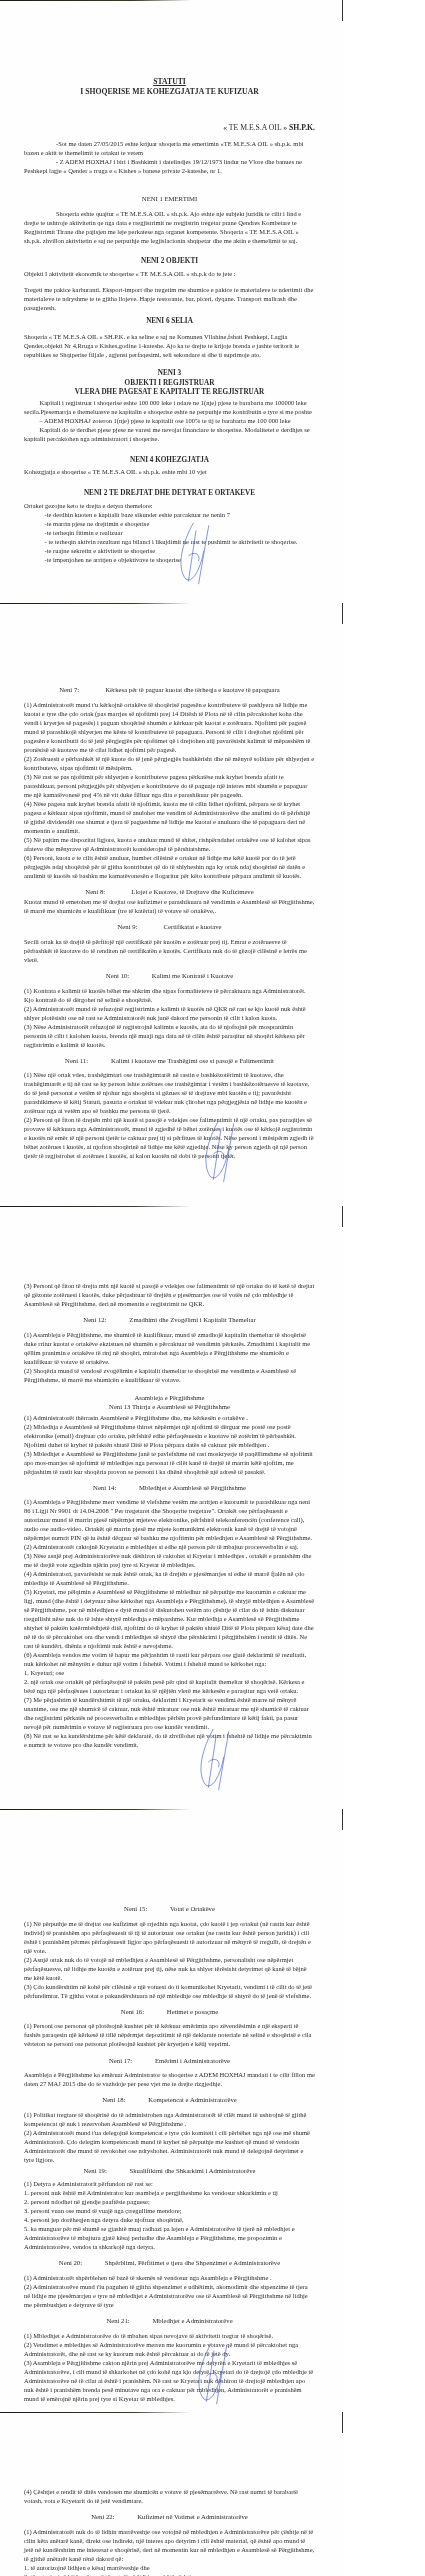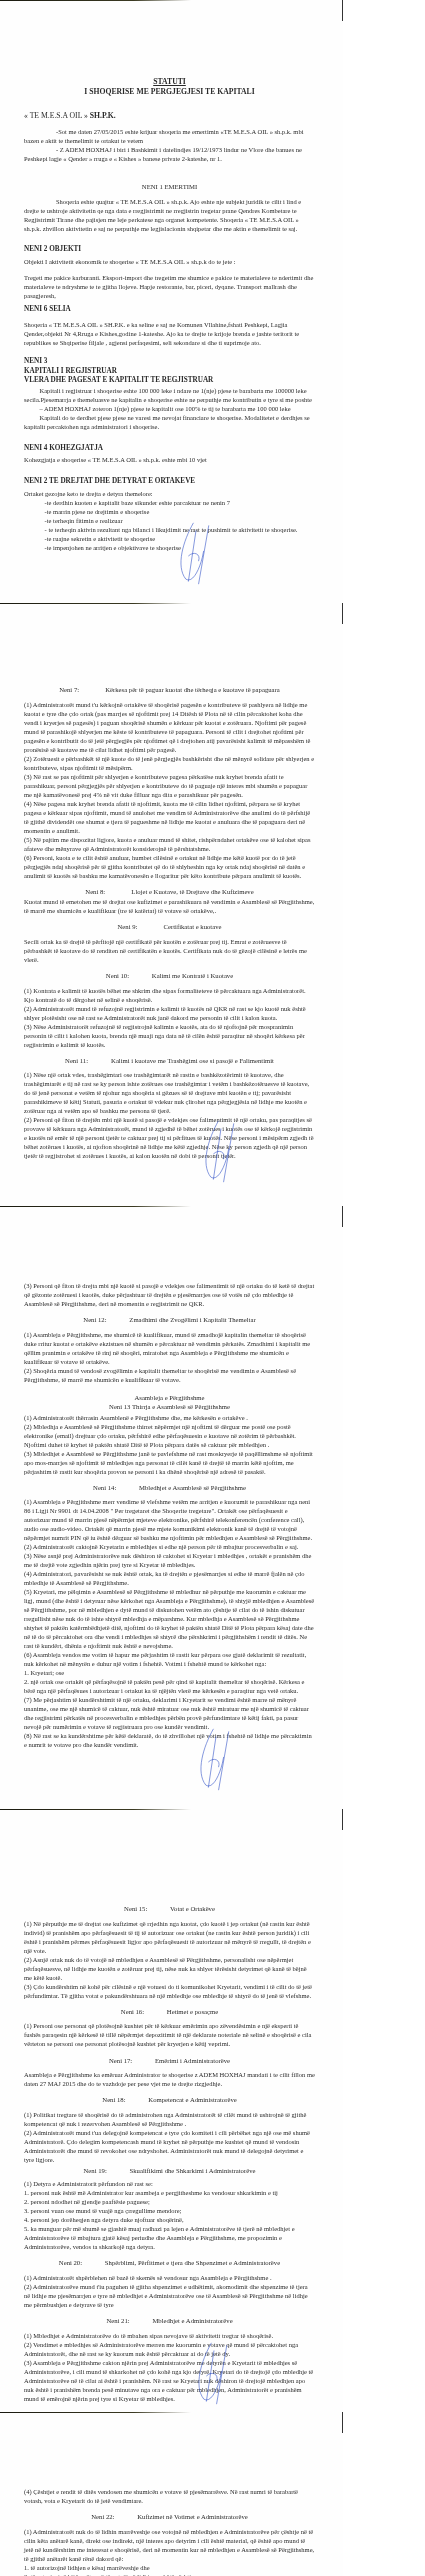--- a/index.html
+++ b/index.html
@@ -17,39 +17,39 @@
   }
   .page .pink-rule {
     position: absolute; left: 0; bottom: 0; width: 283px; height: 0.5px; background: #e8c6e4;
   }
   .content { position: absolute; left: 24px; right: 28px; font-size: 6.5px; line-height: 9px; }
   .p1 .content { top: 77px; }
   .p2 .content, .p3 .content, .p4 .content, .p5 .content { top: 75px; }
 
   .title { text-align: center; font-weight: bold; font-size: 7.7px; line-height: 9.8px; }
   .title.u { text-decoration: underline; }
-  .company { text-align: left; font-size: 7.7px; margin-top: 14px; }
+  .company { text-align: right; font-size: 7.7px; margin-top: 26px; }
   .company b { font-weight: bold; }
   .para { margin: 0; text-align: left; }
   .indent { text-indent: 32px; }
   .sp { height: 7.2px; }
   .sp-lg { height: 12.4px; }
-  .heading-b { text-align: left; font-weight: bold; font-size: 7.2px; line-height: 9.8px; margin: 5.2px 0 2.1px; }
+  .heading-b { text-align: center; font-weight: bold; font-size: 7.2px; line-height: 9.8px; margin: 5.2px 0 2.1px; }
   .heading { text-align: center; font-size: 6.7px; line-height: 9.3px; margin: 7.2px 0 5.2px; }
   .heading .num { display: inline-block; width: 46px; text-align: left; }
   .list-item { padding-left: 20.6px; }
   .signature { position: absolute; width: 46px; height: 67px; }
 </style>
 </head>
 <body>
 
 <div class="page p1">
   <div class="content">
     <div class="title u">STATUTI</div>
-    <div class="title">I SHOQERISE ME PERGJEGJESI TE KAPITALI</div>
+    <div class="title">I SHOQERISE ME KOHEZGJATJA TE KUFIZUAR</div>
     <div class="company">
       <span>«  TE M.E.S.A OIL  »</span>
       <b>SH.P.K.</b>
     </div>
     <div class="sp"></div>
     <p class="para indent">-Sot me daten 27/05/2015 eshte krijuar shoqeria me emertimin «TE M.E.S.A OIL » sh.p.k. mbi bazen e aktit te themelimit te ortakut te vetem</p>
     <p class="para indent">- Z ADEM HOXHAJ i biri i Bashkimit i datelindjes 19/12/1973 lindur ne Vlore dhe banues ne Peshkepi lagje « Qender » rruga e « Kishes » banese private 2-kateshe, nr 1.</p>
     <div class="sp-lg"></div>
 
     <div class="heading">NENI 1 EMERTIMI</div>
@@ -60,21 +60,21 @@
     <p class="para">Objekti I aktivitetit ekonomik te shoqerise « TE M.E.S.A OIL » sh.p.k do te jete :</p>
     <div class="sp"></div>
     <p class="para">Tregeti me pakice karburanti. Eksport-import dhe tregetim me shumice e pakice te materialeve te ndertimit dhe materialeve te ndryshme te te gjitha llojeve. Hapje restorante, bar, piceri, dyqane. Transport mallrash dhe pasagjeresh,</p>
 
     <div class="heading-b">NENI 6 SELIA</div>
     <div class="sp" style="height:3.1px"></div>
     <p class="para">Shoqeria « TE M.E.S.A OIL » SH.P.K. e ka seline e saj ne Komunen Vllahine,fshati Peshkepi, Lagjia Qender,objekti Nr 4,Rruga e Kishes,godine 1-kateshe. Ajo ka te drejte te krijoje brenda e jashte teritorit te republikes se Shqiperise filjale , agjensi perfaqesimi, seli sekondare si dhe ti suprimoje ato.</p>
     <div class="sp"></div>
 
     <div class="heading-b" style="margin:2.1px 0 0">NENI 3</div>
-    <div class="heading-b" style="margin:0">KAPITALI I REGJISTRUAR</div>
+    <div class="heading-b" style="margin:0">OBJEKTI I REGJISTRUAR</div>
     <div class="heading-b" style="margin:0">VLERA DHE PAGESAT E KAPITALIT TE REGJISTRUAR</div>
     <p class="para" style="text-indent:15.5px">Kapitali i regjistruar i shoqerise eshte 100 000 leke i ndare ne 1(nje) pjese te barabarta me 100000 leke secila.Pjesemarrja e themeluasve ne kapitalin e shoqerise eshte ne perputhje me kontributin e tyre si me poshte</p>
     <p class="para" style="padding-left:15.5px">– ADEM HOXHAJ zoteron 1(nje) pjese te kapitalit ose 100% te tij te barabarta me 100 000 leke</p>
     <p class="para" style="text-indent:15.5px">Kapitali do te derdhet pjese pjese ne varesi me nevojat financiare te shoqerise. Modalitetet e derdhjes se kapitalit percaktohen nga administratori i shoqerise.</p>
     <div class="sp"></div>
 
     <div class="heading-b">NENI 4 KOHEZGJATJA</div>
     <p class="para">Kohezgjatja e shoqerise « TE M.E.S.A OIL » sh.p.k. eshte mbi 10 vjet</p>
     <div class="sp"></div>
 

